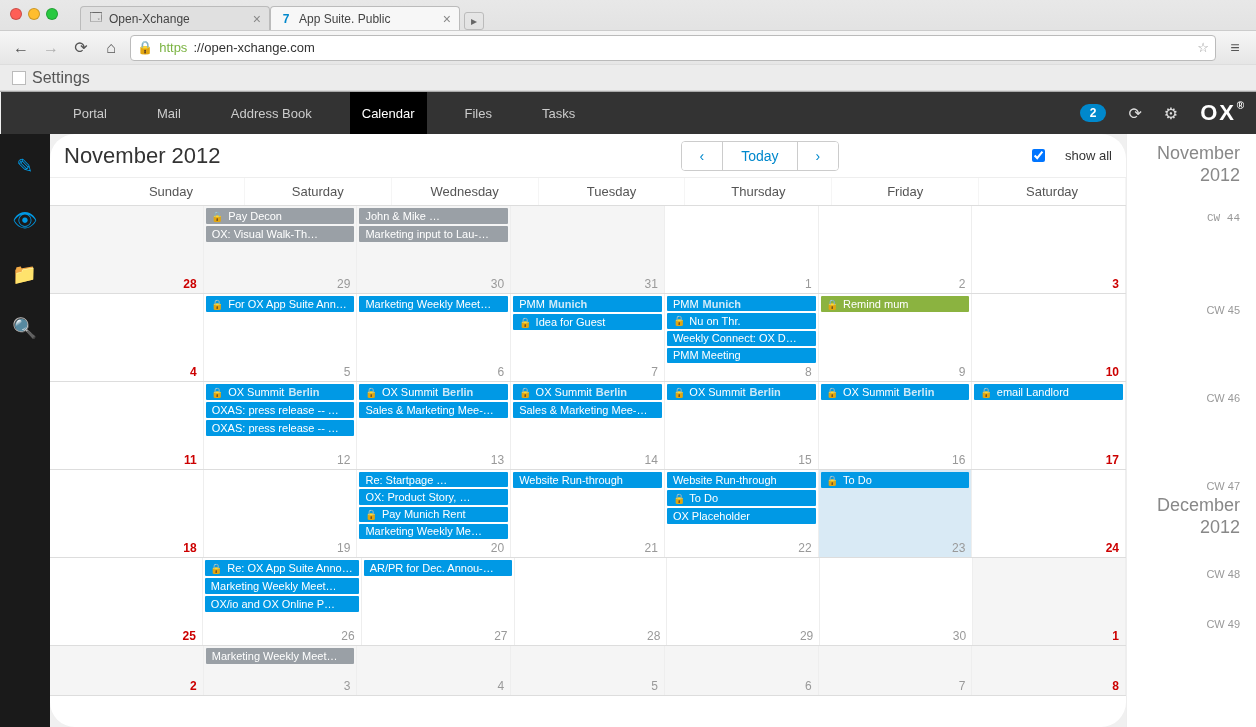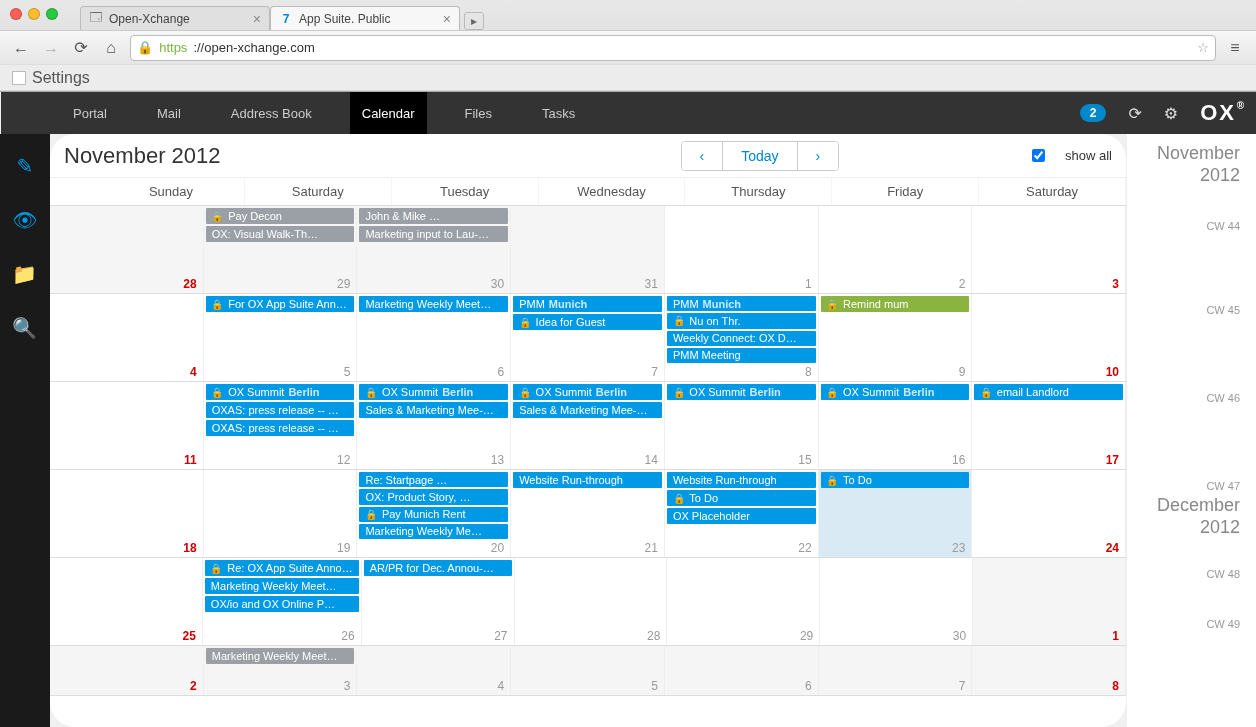--- a/index.html
+++ b/index.html
@@ -134,22 +134,22 @@
         <button>›</button>
       </div>
       <label class="show-all">
         <input type="checkbox" checked="" style="">
         <span>show all</span>
       </label>
     </div>
     <div class="dow-row" id="dow-row">
         <div class="dow">Sunday</div>
         <div class="dow">Saturday</div>
+        <div class="dow">Wednesday</div>
         <div class="dow">Tuesday</div>
-        <div class="dow">Wednesday</div>
         <div class="dow">Thursday</div>
         <div class="dow">Friday</div>
         <div class="dow">Saturday</div>
       </div>
     <div class="grid" id="grid">
         <div class="week">
           <div class="day out">
             <div class="daynum red">28</div>
           </div>
           <div class="day out">
@@ -419,21 +419,21 @@
             <div class="daynum red">8</div>
           </div>
         </div>
       </div>
   </div>
 
   <div class="right-rail" id="right-rail">
       <div style="height: 88px; display: flex; flex-direction: column; justify-content: flex-start;">
         <div class="month-label">November</div>
         <div class="month-label">2012</div>
-        <div class="cw" style="margin-top: auto; margin-bottom: 0;">CW 44</div>
+        <div class="cw" style="margin-top: auto; margin-bottom: 8px; font-family: Liberation Mono, monospace;">CW 44</div>
       </div>
       <div style="height: 88px; display: flex; flex-direction: column; justify-content: flex-start;">
         <div class="cw" style="margin-top: auto; margin-bottom: 4px;">CW 45</div>
       </div>
       <div style="height: 88px; display: flex; flex-direction: column; justify-content: flex-start;">
         <div class="cw" style="margin-top: auto; margin-bottom: 4px;">CW 46</div>
       </div>
       <div style="height: 88px; display: flex; flex-direction: column; justify-content: flex-start;">
         <div class="cw" style="margin-top: auto; margin-bottom: 4px;">CW 47</div>
       </div>

